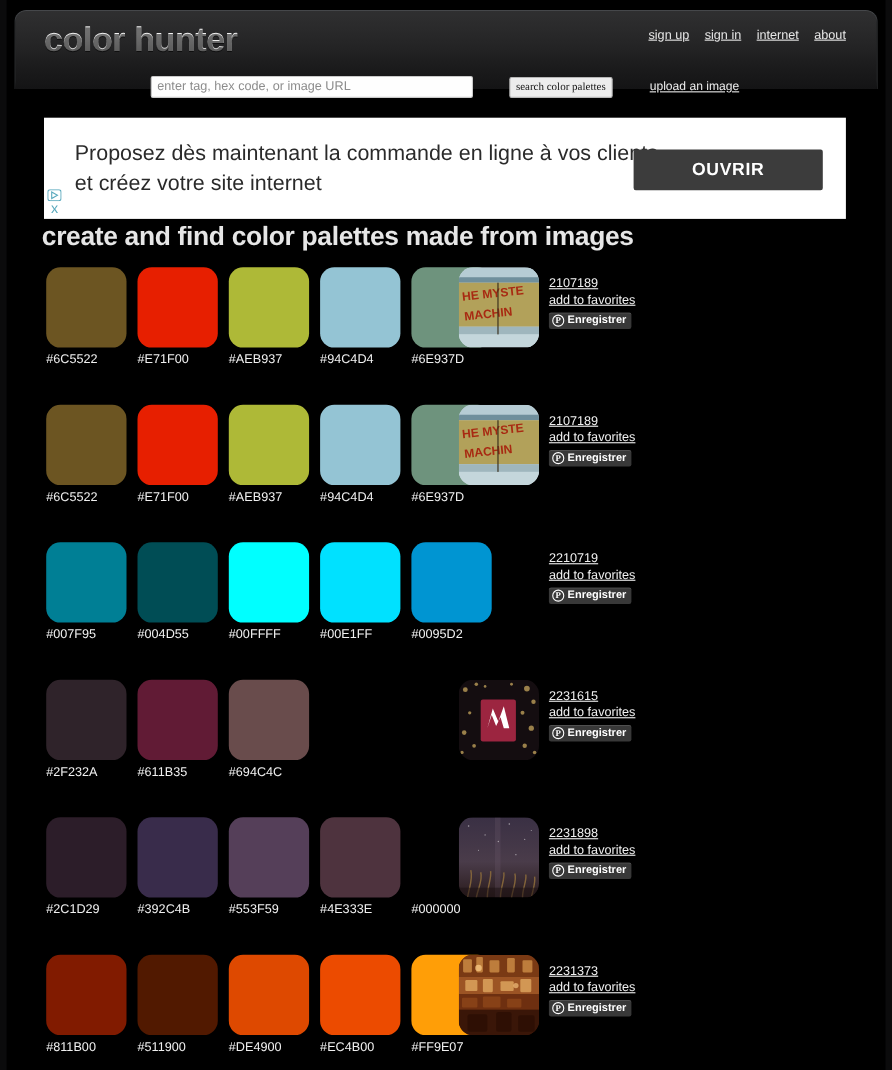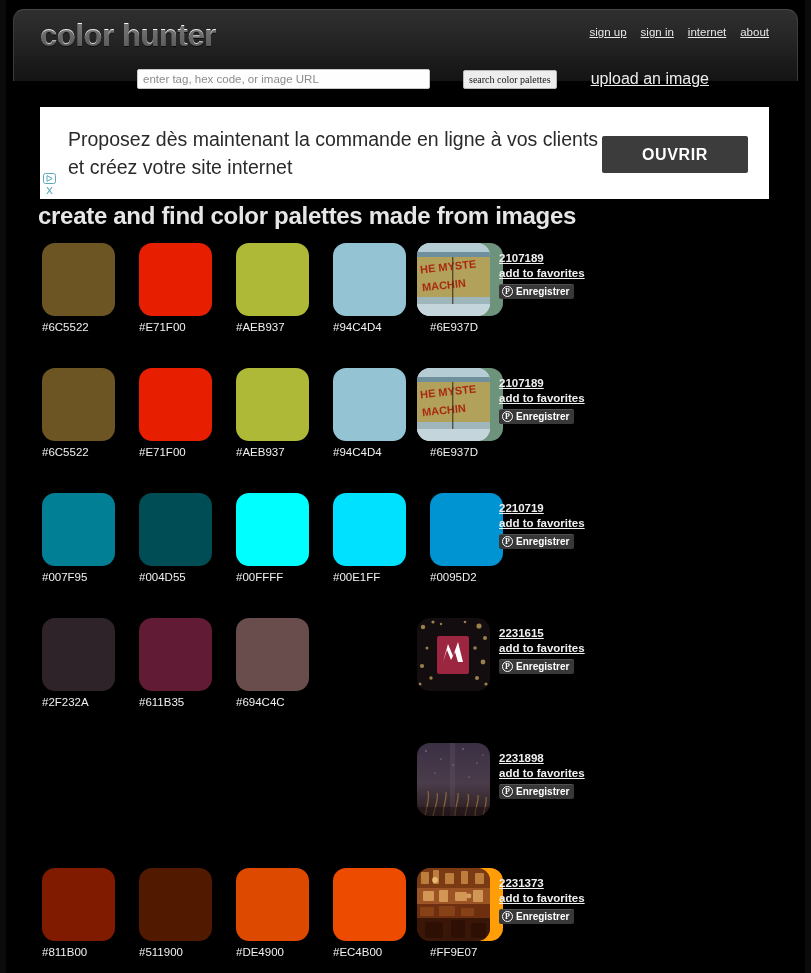--- a/index.html
+++ b/index.html
@@ -89,21 +89,21 @@
     border-radius: 2px;
     font-family: Liberation Serif, serif;
     font-size: 10px;
     color: #161616;
     padding: 0 5px;
     cursor: pointer;
     line-height: 17px;
   }
   .upload-link {
     margin-left: 9px;
-    font-size: 16px;
+    font-size: 11px;
     color: #ededed;
     text-decoration: underline;
   }
 
   
   .ad-wrap {
     position: absolute;
     left: 40px; top: 107px;
     width: 729px; height: 92px;
     background: #ffffff;
@@ -114,21 +114,21 @@
     left: 28px; top: 18px;
     width: 540px;
     color: #2a2a2a;
     font-size: 19.5px;
     line-height: 28px;
     font-family: "Liberation Sans", sans-serif;
   }
   .ad-cta {
     position: absolute;
     right: 21px; top: 29px;
-    width: 146px; height: 37px;
+    width: 172px; height: 37px;
     background: #3c3c3c;
     color: #fff;
     font-size: 16px;
     font-weight: bold;
     letter-spacing: 0.6px;
     display: flex;
     align-items: center;
     justify-content: center;
     border-radius: 2px;
     border: none;
@@ -174,21 +174,21 @@
   .palette-row {
     position: relative;
     height: 125px;
   }
   .swatches {
     position: absolute;
     left: 42px; top: 0;
     display: flex;
   }
   .swatch-cell {
-    width: 97px;
+    width: 83px;
     position: relative;
   }
   .swatch {
     width: 73px; height: 73px;
     border-radius: 13px;
   }
   .swatch-label {
     position: absolute;
     left: 0; top: 78px;
     font-size: 11.5px;
@@ -207,21 +207,20 @@
   .meta {
     position: absolute;
     left: 499px; top: 8px;
     font-size: 11.5px;
     line-height: 15px;
   }
   .meta a {
     color: #f0f0f0;
     text-decoration: underline;
     display: block;
-    font-weight: bold;
   }
   .pin-btn {
     margin-top: 3px;
     display: inline-flex;
     align-items: center;
     gap: 3px;
     background: #383838;
     border: none;
     border-radius: 2px;
     padding: 2px 5px 2px 3px;
@@ -428,20 +427,42 @@
       <rect x="20" y="18" width="32" height="38" rx="2" fill="#9c2540"></rect>
       <path d="M26 44 L31 26 L36 38 L41 24 L46 44 L41 44 L38 34 L34 42 L30 32 Z" fill="#ffffff"></path>
     </svg>
       </div>
       <div class="meta"><a href="#">2231615</a><a href="#">add to favorites</a><button class="pin-btn">
           <span class="pin-glyph">P</span>
           <span>Enregistrer</span>
         </button></div>
     </div>
     <div class="palette-row">
+      <div class="swatches">
+        <div class="swatch-cell">
+          <div class="swatch" style="background: rgb(44, 29, 41);"></div>
+          <div class="swatch-label">#2C1D29</div>
+        </div>
+        <div class="swatch-cell">
+          <div class="swatch" style="background: rgb(57, 44, 75);"></div>
+          <div class="swatch-label">#392C4B</div>
+        </div>
+        <div class="swatch-cell">
+          <div class="swatch" style="background: rgb(85, 63, 89);"></div>
+          <div class="swatch-label">#553F59</div>
+        </div>
+        <div class="swatch-cell">
+          <div class="swatch" style="background: rgb(78, 51, 62);"></div>
+          <div class="swatch-label">#4E333E</div>
+        </div>
+        <div class="swatch-cell">
+          <div class="swatch" style="background: rgb(0, 0, 0);"></div>
+          <div class="swatch-label">#000000</div>
+        </div>
+      </div>
       <div class="thumb">
         <svg width="73" height="73" viewBox="0 0 73 73">
       <defs>
         <linearGradient id="skyg" x1="0" y1="0" x2="0" y2="1">
           <stop offset="0%" stop-color="#3a3044"></stop>
           <stop offset="55%" stop-color="#4a3c4a"></stop>
           <stop offset="100%" stop-color="#2a1b1c"></stop>
         </linearGradient>
       </defs>
       <rect width="73" height="73" fill="url(#skyg)"></rect>

